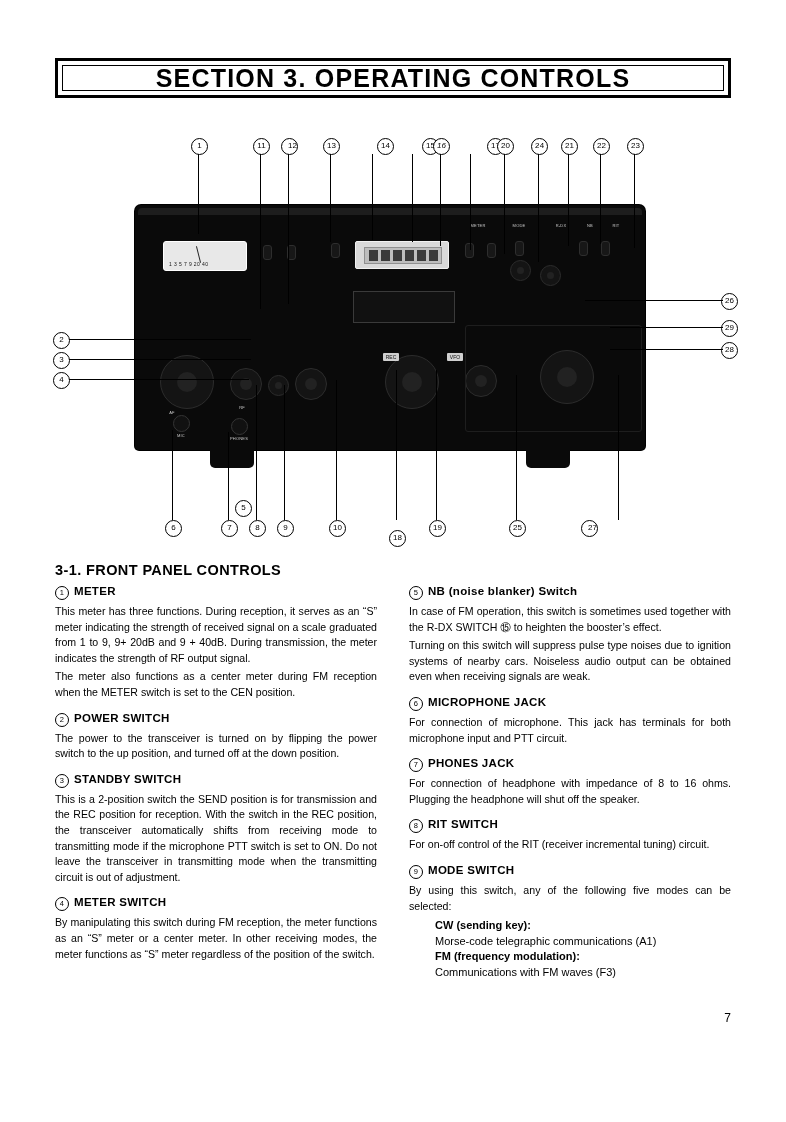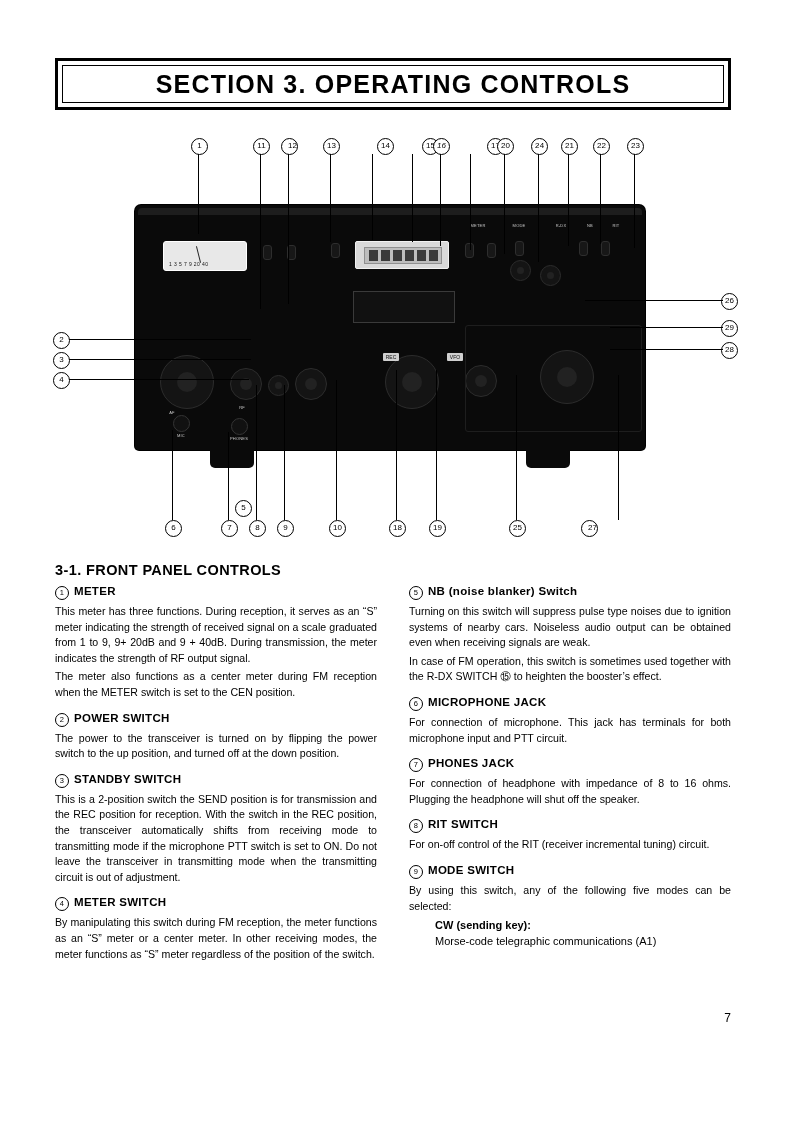--- a/index.html
+++ b/index.html
@@ -22,21 +22,21 @@
     width: 786px;
     height: 1122px;
   }
 
   
   .section-banner {
     position: absolute;
     left: 55px;
     top: 58px;
     width: 676px;
-    height: 52px;
+    height: 40px;
     border: 3px solid #000;
     box-sizing: border-box;
     display: flex;
     align-items: center;
     justify-content: center;
     background: #fff;
   }
   .section-banner::before {
     content: "";
     position: absolute;
@@ -429,21 +429,21 @@
     <div class="leader v" style="left:127px; top:300px; height:90px;"></div>
     <div class="callout" style="left:176px; top:390px;">7</div>
     <div class="leader v" style="left:183px; top:302px; height:88px;"></div>
     <div class="callout" style="left:204px; top:390px;">8</div>
     <div class="leader v" style="left:211px; top:255px; height:135px;"></div>
     <div class="callout" style="left:232px; top:390px;">9</div>
     <div class="leader v" style="left:239px; top:255px; height:135px;"></div>
     <div class="callout" style="left:190px; top:370px;">5</div>
     <div class="callout" style="left:284px; top:390px;">10</div>
     <div class="leader v" style="left:291px; top:250px; height:140px;"></div>
-    <div class="callout" style="left:344px; top:390px;">18</div>
+    <div class="callout" style="left:344px; top:400px;">18</div>
     <div class="leader v" style="left:351px; top:240px; height:150px;"></div>
     <div class="callout" style="left:384px; top:390px;">19</div>
     <div class="leader v" style="left:391px; top:240px; height:150px;"></div>
     <div class="callout" style="left:464px; top:390px;">25</div>
     <div class="leader v" style="left:471px; top:245px; height:145px;"></div>
     <div class="callout" style="left:536px; top:390px;text-align:right;">27</div>
     <div class="leader v" style="left:573px; top:245px; height:145px;"></div>
   </div>
 
   <div class="subhead">3-1.  FRONT PANEL CONTROLS</div>
@@ -477,22 +477,22 @@
       </div>
       <p class="para">By manipulating this switch during FM reception, the meter functions as an “S” meter or a center meter.  In other receiving modes, the meter functions as “S” meter regardless of the position of the switch.</p>
     </div>
 
     <div class="col">
 
       <div class="item-title">
         <span class="num-circle">5</span>
         <span>NB (noise blanker) Switch</span>
       </div>
+      <p class="para">In case of FM operation, this switch is sometimes used together with the R-DX SWITCH ⑮ to heighten the booster’s effect.</p>
       <p class="para">Turning on this switch will suppress pulse type noises due to ignition systems of nearby cars.  Noiseless audio output can be obtained even when receiving signals are weak.</p>
-      <p class="para">In case of FM operation, this switch is sometimes used together with the R-DX SWITCH ⑮ to heighten the booster’s effect.</p>
 
       <div class="item-title">
         <span class="num-circle">6</span>
         <span>MICROPHONE JACK</span>
       </div>
       <p class="para">For connection of microphone.  This jack has terminals for both microphone input and PTT circuit.</p>
 
       <div class="item-title">
         <span class="num-circle">7</span>
         <span>PHONES JACK</span>
@@ -509,18 +509,22 @@
         <span class="num-circle">9</span>
         <span>MODE SWITCH</span>
       </div>
       <p class="para">By using this switch, any of the following five modes can be selected:</p>
 
       <div class="mode-block">
         <div>
           <span class="mode-name">CW (sending key):</span>
           <div>Morse-code telegraphic communications (A1)</div>
         </div>
+        <div>
+          <span class="mode-name">FM (frequency modulation):</span>
+          <div>Communications with FM waves (F3)</div>
+        </div>
       </div>
     </div>
   </div>
 
   <div class="page-number">7</div>
 </div>
 
 </body></html>

